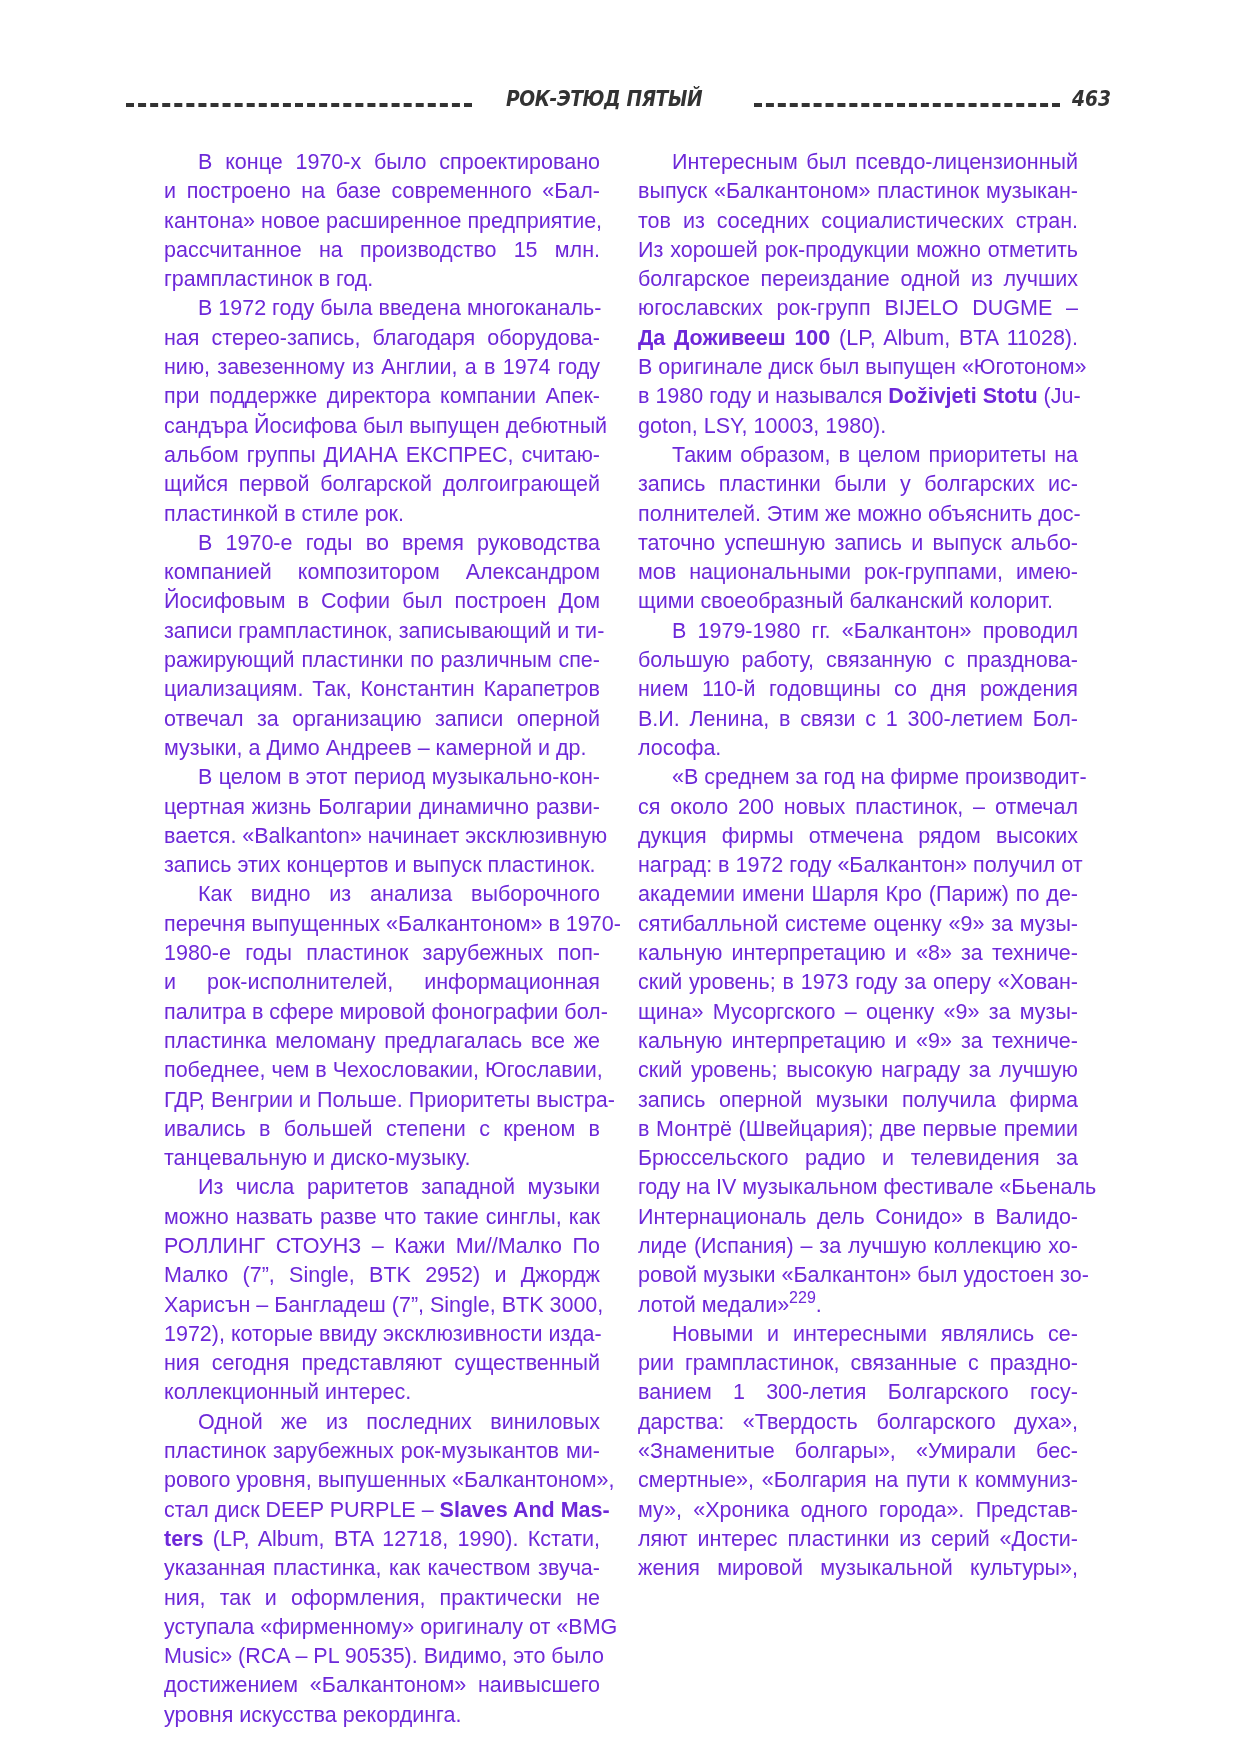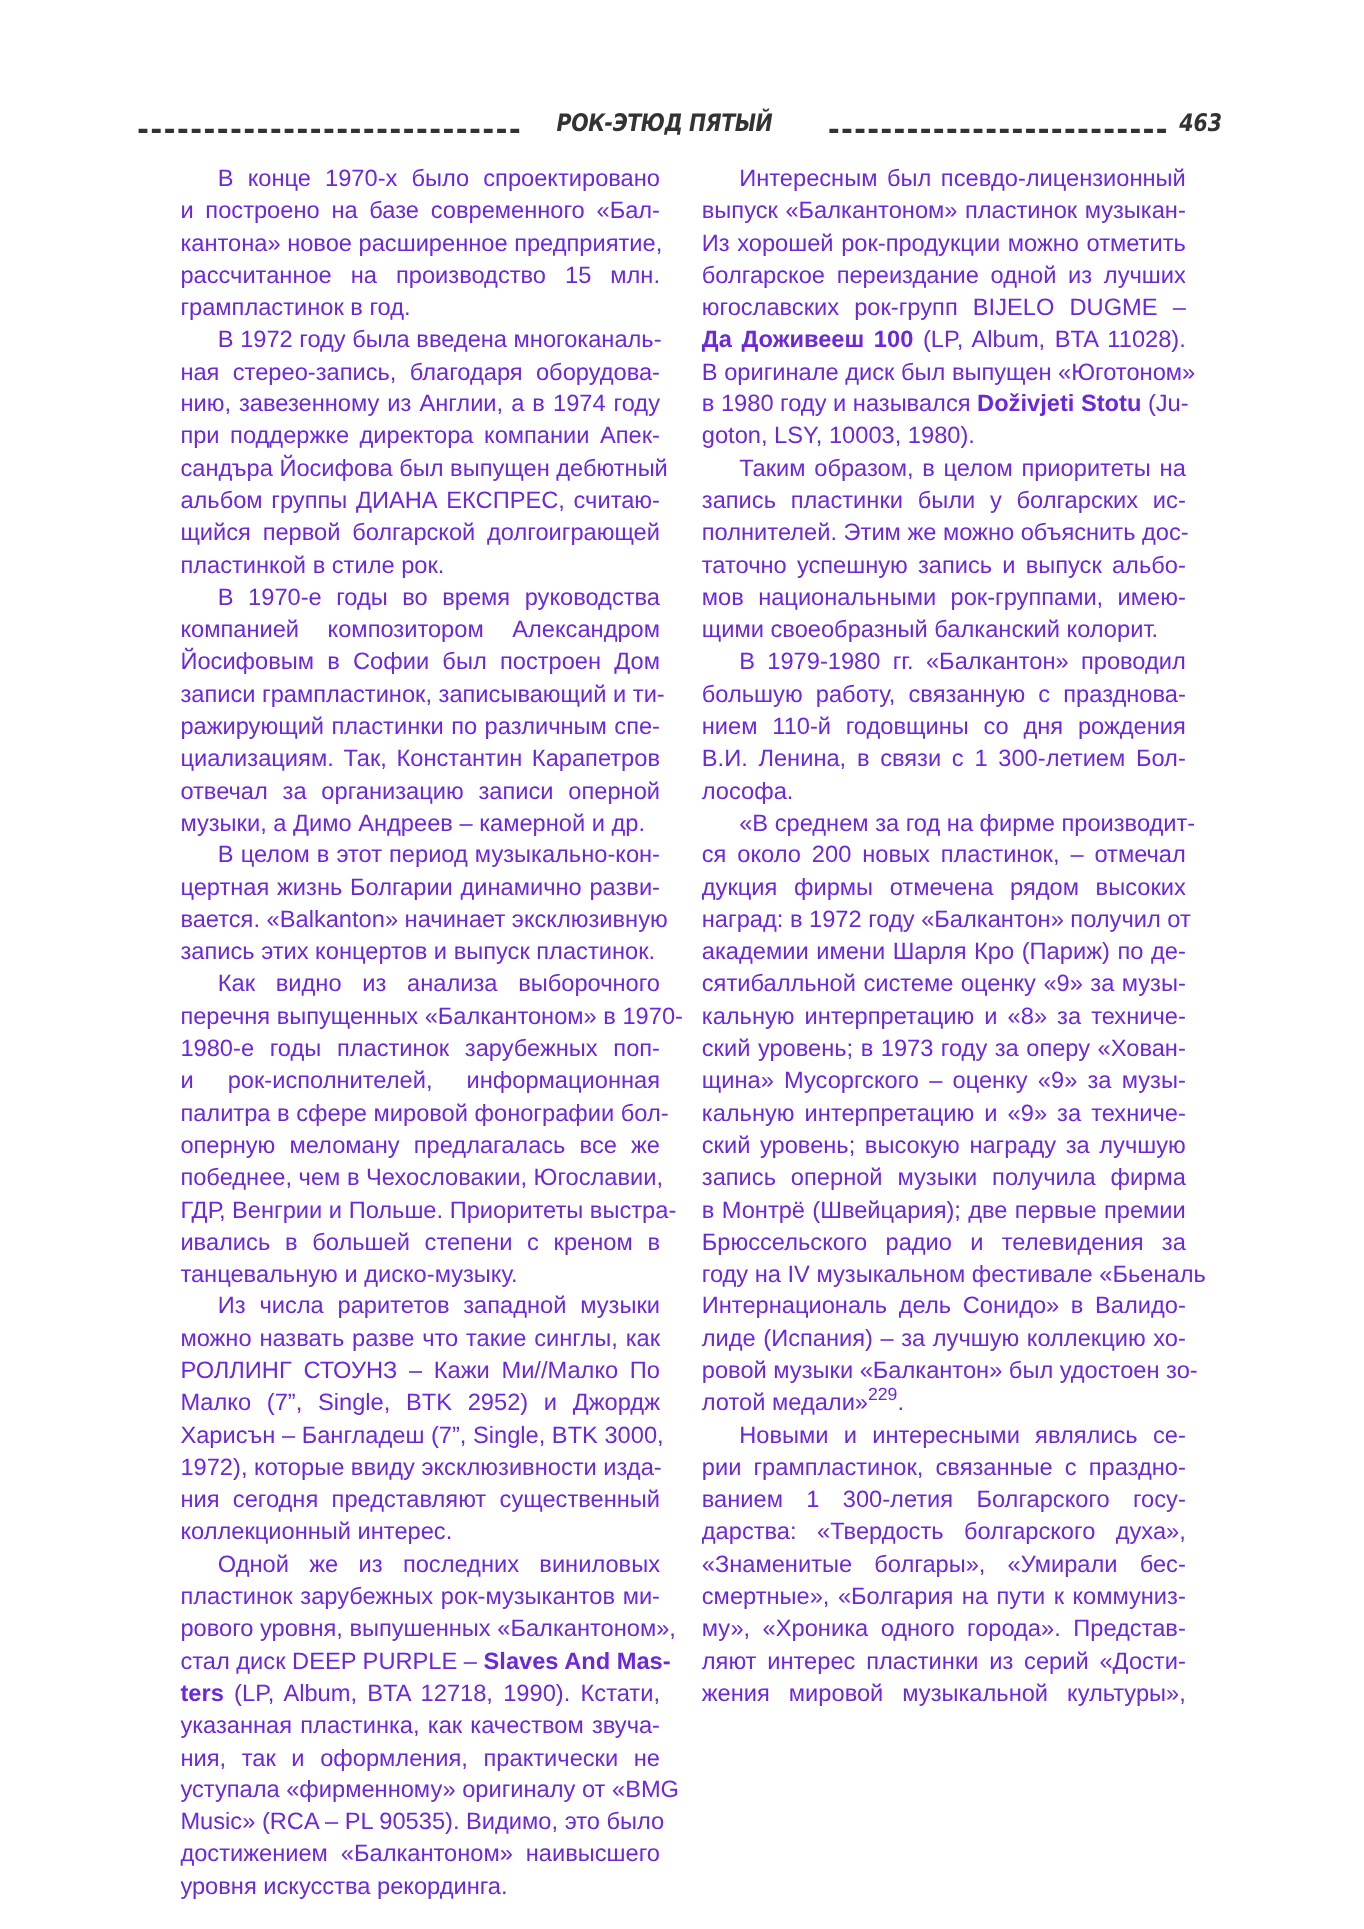--- a/index.html
+++ b/index.html
@@ -1,17 +1,17 @@
 <!DOCTYPE html>
 <html><head>
 <meta charset="utf-8">
 <style>
   html, body { margin: 0; padding: 0; background: #ffffff; }
   body { width: 1240px; height: 1754px; position: relative; overflow: hidden; color: #2a2a2a; }
-  .header { position: absolute; top: 100px; left: 126px; width: 1000px; height: 36px; }
+  .header { position: absolute; top: 86px; left: 126px; width: 1000px; height: 36px; }
   .dash-left { position: absolute; left: 0; top: 17px; width: 346px; border-top: 4px dashed #333; }
   .dash-right { position: absolute; left: 628px; top: 17px; width: 306px; border-top: 4px dashed #333; }
   .running-title { position: absolute; left: 380px; top: 0; font-family: "DejaVu Sans", sans-serif; font-weight: bold; font-style: italic; font-size: 22px; color: #333; letter-spacing: -0.5px; transform: scaleX(0.85); transform-origin: left top; }
   .page-number { position: absolute; left: 946px; top: 0; font-family: "DejaVu Sans", sans-serif; font-weight: bold; font-style: italic; font-size: 22px; color: #333; transform: scaleX(0.85); transform-origin: left top; }
   .column { position: absolute; top: 148px; font-family: Liberation Sans, sans-serif; font-size: 21.5px; line-height: 29.3px; color: #6d28d9; }
   .col-left { left: 164px; width: 436px; }
   .col-right { left: 638px; width: 440px; }
   .line { display: block; text-align: justify; text-align-last: justify; white-space: nowrap; height: 29.3px; overflow: visible; }
   .line.last { text-align-last: left; }
   .line.indent { padding-left: 34px; }
@@ -53,21 +53,21 @@
     <div class="line last"><span>музыки, а Димо Андреев – камерной и др.</span></div>
     <div class="line indent"><span>В целом в этот период музыкально-кон-</span></div>
     <div class="line"><span>цертная жизнь Болгарии динамично разви-</span></div>
     <div class="line"><span>вается. «Balkanton» начинает эксклюзивную</span></div>
     <div class="line last"><span>запись этих концертов и выпуск пластинок.</span></div>
     <div class="line indent"><span>Как видно из анализа выборочного</span></div>
     <div class="line"><span>перечня выпущенных «Балкантоном» в 1970-</span></div>
     <div class="line"><span>1980-е годы пластинок зарубежных поп-</span></div>
     <div class="line"><span>и рок-исполнителей, информационная</span></div>
     <div class="line"><span>палитра в сфере мировой фонографии бол-</span></div>
-    <div class="line"><span>оперную меломану предлагалась все же</span></div>
+    <div class="line"><span>пластинка меломану предлагалась все же</span></div>
     <div class="line"><span>победнее, чем в Чехословакии, Югославии,</span></div>
     <div class="line"><span>ГДР, Венгрии и Польше. Приоритеты выстра-</span></div>
     <div class="line"><span>ивались в большей степени с креном в</span></div>
     <div class="line last"><span>танцевальную и диско-музыку.</span></div>
     <div class="line indent"><span>Из числа раритетов западной музыки</span></div>
     <div class="line"><span>можно назвать разве что такие синглы, как</span></div>
     <div class="line"><span>РОЛЛИНГ СТОУНЗ – Кажи Ми//Малко По</span></div>
     <div class="line"><span>Малко (7”, Single, BTK 2952) и Джордж</span></div>
     <div class="line"><span>Харисън – Бангладеш (7”, Single, BTK 3000,</span></div>
     <div class="line"><span>1972), которые ввиду эксклюзивности изда-</span></div>
@@ -81,20 +81,21 @@
     <div class="line"><span>указанная пластинка, как качеством звуча-</span></div>
     <div class="line"><span>ния, так и оформления, практически не</span></div>
     <div class="line"><span>уступала «фирменному» оригиналу от «BMG</span></div>
     <div class="line"><span>Music» (RCA – PL 90535). Видимо, это было</span></div>
     <div class="line"><span>достижением «Балкантоном» наивысшего</span></div>
     <div class="line last"><span>уровня искусства рекординга.</span></div>
   </div>
 <div class="column col-right" id="col-right">
     <div class="line indent"><span>Интересным был псевдо-лицензионный</span></div>
     <div class="line"><span>выпуск «Балкантоном» пластинок музыкан-</span></div>
+    <div class="line"><span>тов из соседних социалистических стран.</span></div>
     <div class="line"><span>Из хорошей рок-продукции можно отметить</span></div>
     <div class="line"><span>болгарское переиздание одной из лучших</span></div>
     <div class="line"><span>югославских рок-групп BIJELO DUGME –</span></div>
     <div class="line"><b>Да Доживееш 100</b><span> (LP, Album, BTA 11028).</span></div>
     <div class="line"><span>В оригинале диск был выпущен «Юготоном»</span></div>
     <div class="line"><span>в 1980 году и назывался </span><b>Doživjeti Stotu</b><span> (Ju-</span></div>
     <div class="line last"><span>goton, LSY, 10003, 1980).</span></div>
     <div class="line indent"><span>Таким образом, в целом приоритеты на</span></div>
     <div class="line"><span>запись пластинки были у болгарских ис-</span></div>
     <div class="line"><span>полнителей. Этим же можно объяснить дос-</span></div>

